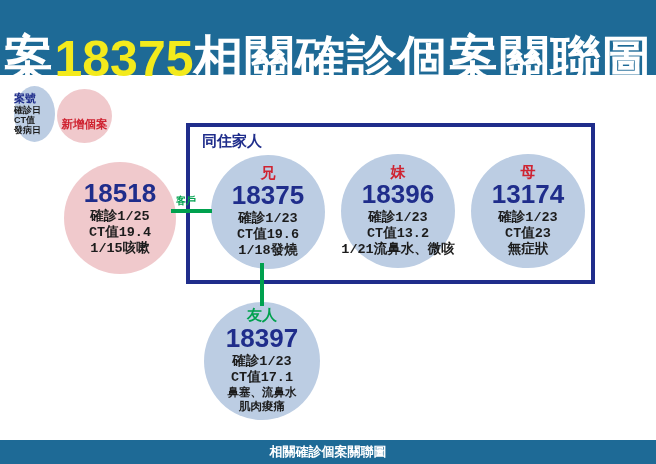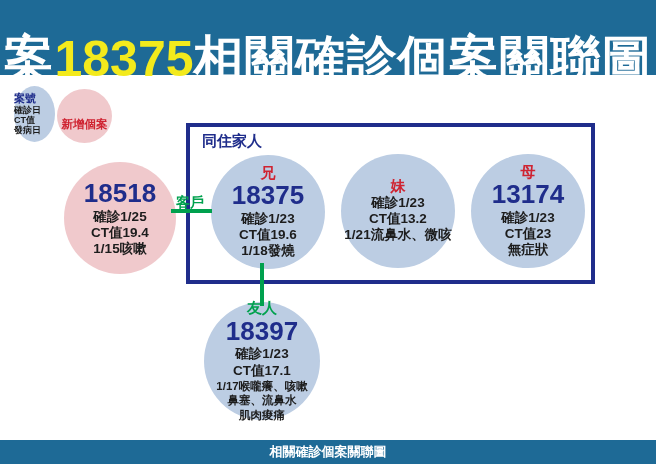--- a/index.html
+++ b/index.html
@@ -40,31 +40,31 @@
   
   .family-box{position:absolute;left:186px;top:123px;width:409px;height:161px;
               border:4px solid var(--navy);z-index:1;background:transparent;}
   .family-box-label{position:absolute;left:12px;top:5px;color:var(--navy);font-weight:bold;font-size:15px;}
 
   
   .edge{position:absolute;background:var(--green);z-index:3;}
   .edge-customer{left:171px;top:209px;width:41px;height:4px;}
   .edge-friend{left:260px;top:263px;width:4px;height:43px;}
   .edge-label{position:absolute;left:176px;top:194px;color:var(--green);font-weight:bold;
-              font-size:14px;z-index:4;white-space:nowrap;text-align:right;}
+              font-size:10px;z-index:4;white-space:nowrap;text-align:right;}
 
   
   .node{position:absolute;border-radius:50%;display:flex;flex-direction:column;align-items:center;
         justify-content:center;text-align:center;z-index:2;line-height:1.2;}
   .node.blue{background:var(--node_blue);}
   .node.pink{background:var(--node_pink);}
   .node .relation{font-weight:bold;font-size:15px;color:var(--red);line-height:1.1;}
   .node .relation.green{color:var(--green);}
   .node .case-id{font-weight:bold;font-size:26px;color:var(--navy);line-height:1.15;}
-  .node .detail{font-weight:bold;font-size:13.5px;color:var(--text_dark);white-space:nowrap;}
+  .node .detail{font-weight:bold;font-size:13.5px;color:var(--text_dark);white-space:nowrap;font-family:Liberation Mono, monospace;}
   .node .detail.small{font-size:11.5px;line-height:1.25;}
 
   .node-18518{left:64px;top:162px;width:112px;height:112px;}
   .node-18375{left:211px;top:155px;width:114px;height:114px;}
   .node-18396{left:341px;top:154px;width:114px;height:114px;}
   .node-18441{left:471px;top:154px;width:114px;height:114px;}
   .node-18397{left:204px;top:302px;width:116px;height:118px;}
 </style>
 </head>
 <body>
@@ -105,39 +105,39 @@
   <div class="node blue node-18375">
     <div class="relation">兄</div>
     <div class="case-id">18375</div>
     <div class="detail">確診1/23</div>
     <div class="detail">CT值19.6</div>
     <div class="detail">1/18發燒</div>
   </div>
 
   <div class="node blue node-18396">
     <div class="relation">妹</div>
+    <div class="case-id">18396</div>
     <div class="detail">確診1/23</div>
     <div class="detail">CT值13.2</div>
     <div class="detail">1/21流鼻水、微咳</div>
   </div>
 
   <div class="node blue node-18441">
     <div class="relation">母</div>
     <div class="case-id">13174</div>
     <div class="detail">確診1/23</div>
     <div class="detail">CT值23</div>
     <div class="detail">無症狀</div>
   </div>
 
   <div class="node blue node-18397">
     <div class="relation green">友人</div>
     <div class="case-id">18397</div>
     <div class="detail">確診1/23</div>
     <div class="detail">CT值17.1</div>
-    <div class="detail small">1/17喉嚨癢、咳嗽</div>
     <div class="detail small">鼻塞、流鼻水</div>
     <div class="detail small">肌肉痠痛</div>
   </div>
 
   <div class="footer">
     <div class="org">相關確診個案關聯圖</div>
   </div>
 
 </div>
 

